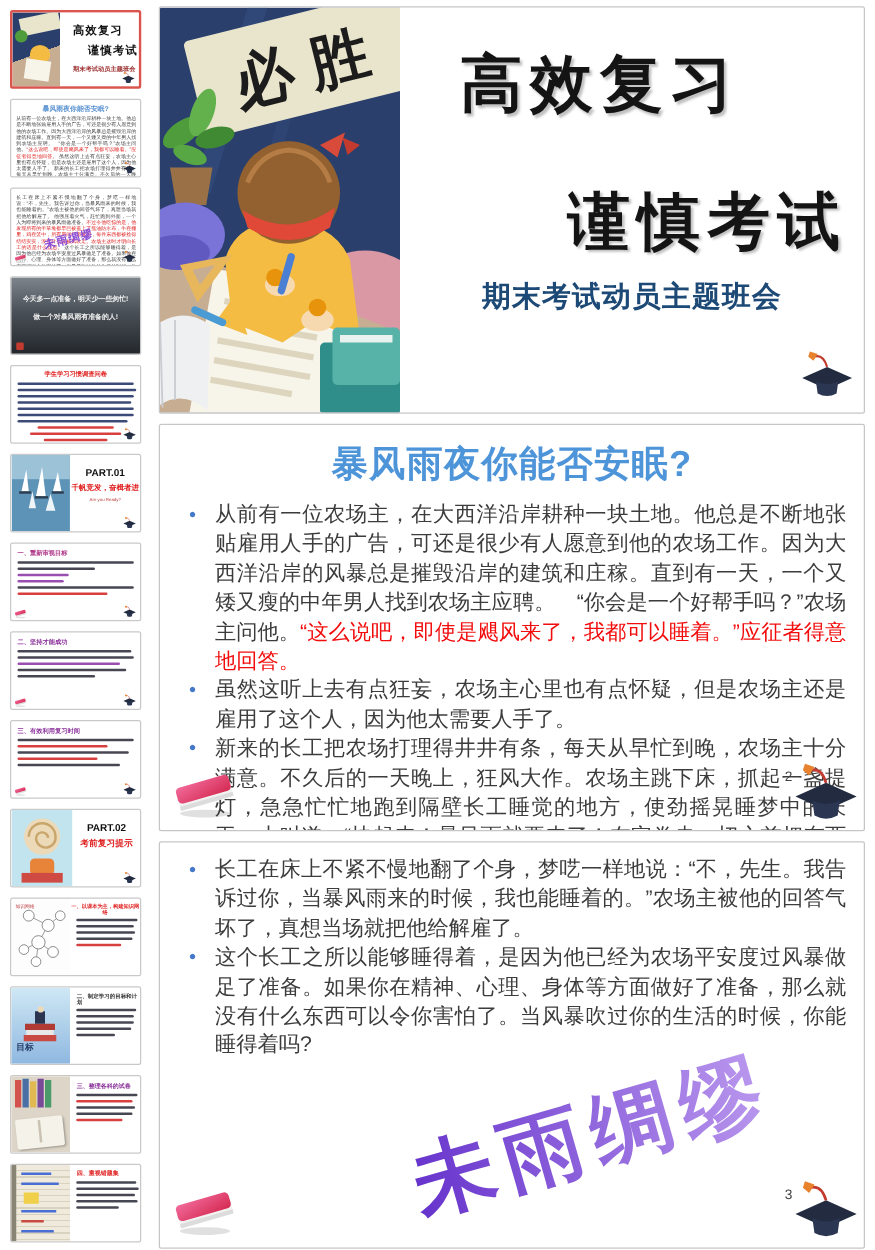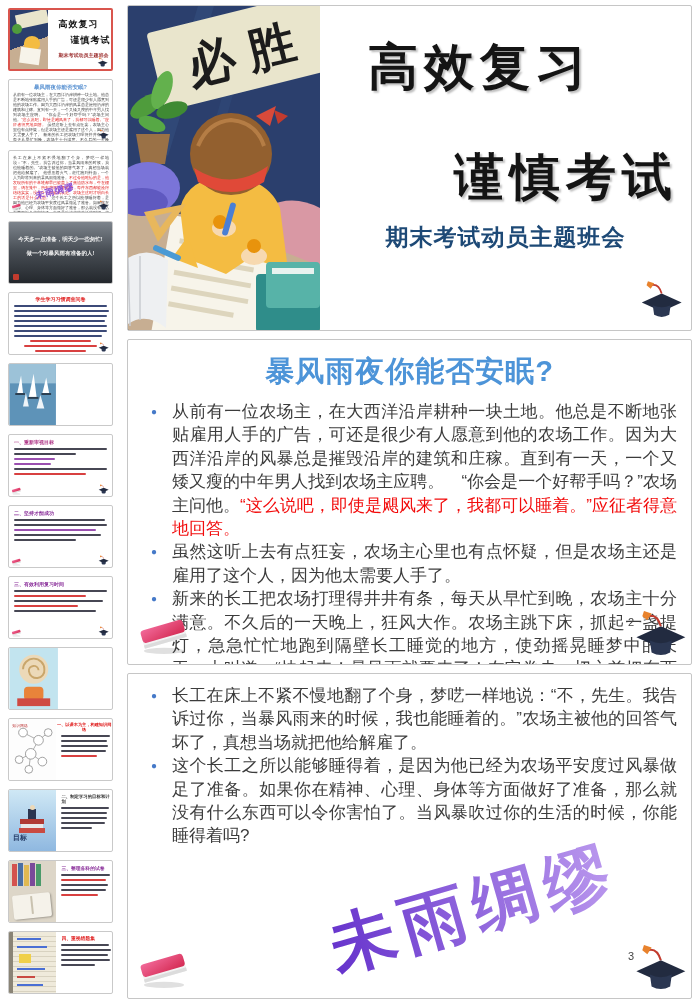--- a/index.html
+++ b/index.html
@@ -181,20 +181,28 @@
       <rect width="48" height="20" fill="#9cc2d8"></rect>
       <path d="M8 30 L12 12 L14 30 Z" fill="#fff"></path>
         <path d="M20 34 L25 10 L28 34 Z" fill="#fff"></path>
       <path d="M34 30 L38 14 L41 30 Z" fill="#fff"></path>
         <path d="M14 44 L17 30 L20 44 Z" fill="#eef4f8"></path>
       <path d="M28 46 L32 32 L36 46 Z" fill="#eef4f8"></path>
       <rect x="6" y="30" width="10" height="2" fill="#2c3e50"></rect>
         <rect x="19" y="34" width="11" height="2" fill="#2c3e50"></rect>
       <rect x="33" y="30" width="10" height="2" fill="#2c3e50"></rect>
     </svg>
+    <div class="t-right-zone">
+      <div class="t-part">PART.01</div>
+      <div class="t-part-name">千帆竞发，奋楫者进</div>
+      <div class="t-part-sub">Are you Ready?</div>
+      <svg class="mini-cap">
+          <use href="#cap"></use>
+        </svg>
+    </div>
   </div>
 
   <div class="thumb">
     <div class="t-purple-title" style="color:#b03a8a;">一、重新审视目标</div>
     <div class="ln"></div>
       <div class="ln" style="width:60%;"></div>
     <div class="ln pu" style="width:40%;"></div>
       <div class="ln pu" style="width:36%;"></div>
     <div class="ln"></div>
       <div class="ln rd" style="width:70%;"></div>
@@ -237,20 +245,27 @@
   </div>
 
   <div class="thumb">
     <svg class="t-left-img" style="width:48%;" viewBox="0 0 50 63">
       <rect width="50" height="63" fill="#c2e4ef"></rect>
       <circle cx="25" cy="22" r="15" fill="#ecd9b8"></circle>
       <path d="M14 22 a11 11 0 0 1 22 0 a8 8 0 0 1 -16 2 a5 5 0 0 1 10 -1" stroke="#c9a66b" stroke-width="2" fill="none"></path>
       <rect x="15" y="40" width="20" height="14" rx="4" fill="#e8833a"></rect>
       <rect x="8" y="52" width="34" height="8" fill="#cf4a42"></rect>
     </svg>
+    <div class="t-right-zone" style="left:48%;">
+      <div class="t-part">PART.02</div>
+      <div class="t-part-name" style="font-size:7px;">考前复习提示</div>
+      <svg class="mini-cap">
+          <use href="#cap"></use>
+        </svg>
+    </div>
   </div>
 
   <div class="thumb">
     <svg class="t-left-img" viewBox="0 0 48 63">
       <rect width="48" height="63" fill="#fdfdfd"></rect>
       <g stroke="#999" stroke-width="0.8" fill="none">
         <line x1="14" y1="14" x2="30" y2="22"></line>
           <line x1="30" y1="22" x2="40" y2="14"></line>
         <line x1="30" y1="22" x2="22" y2="36"></line>
           <line x1="22" y1="36" x2="10" y2="42"></line>

